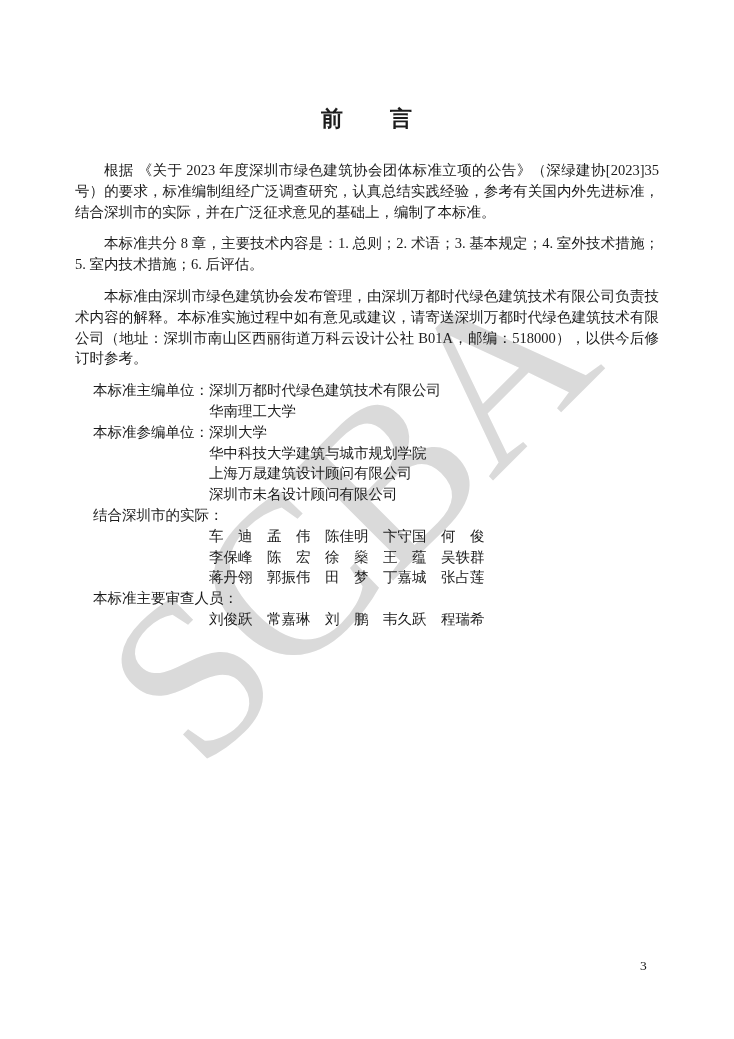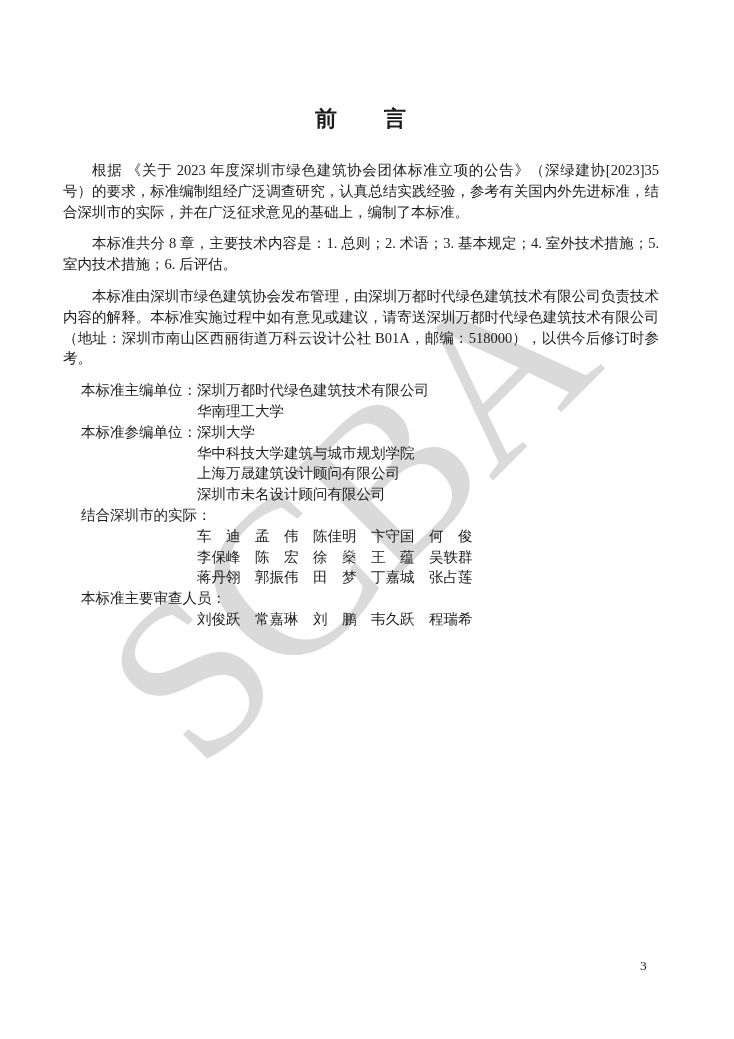--- a/index.html
+++ b/index.html
@@ -24,21 +24,21 @@
     font-size: 225px;
     letter-spacing: -0.02em;
     color: #dadada;
     white-space: nowrap;
     z-index: 0;
     user-select: none;
     font-family: "Liberation Serif", "DejaVu Serif", serif;
   }
   .content {
     position: absolute;
-    left: 52px;
+    left: 64px;
     right: 64px;
     top: 105px;
     z-index: 1;
     font-size: 14.5px;
     line-height: 20.8px;
     text-align: justify;
   }
   .doc-title {
     text-align: center;
     font-size: 22px;

